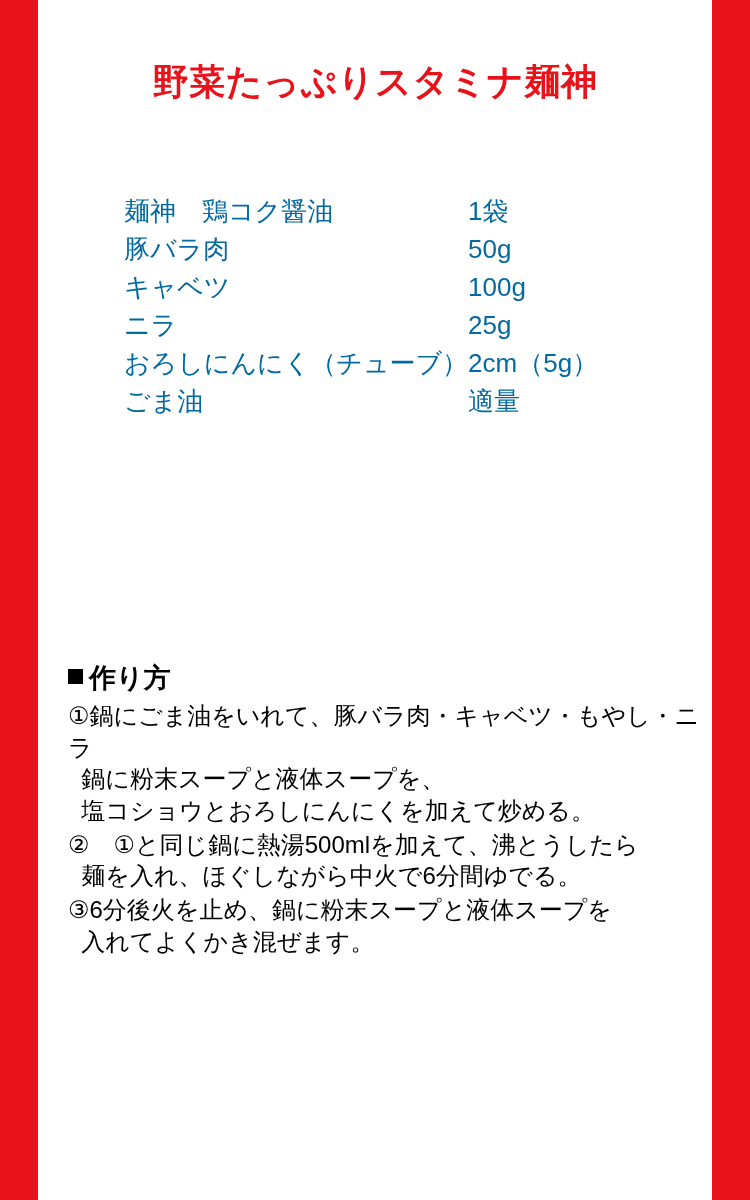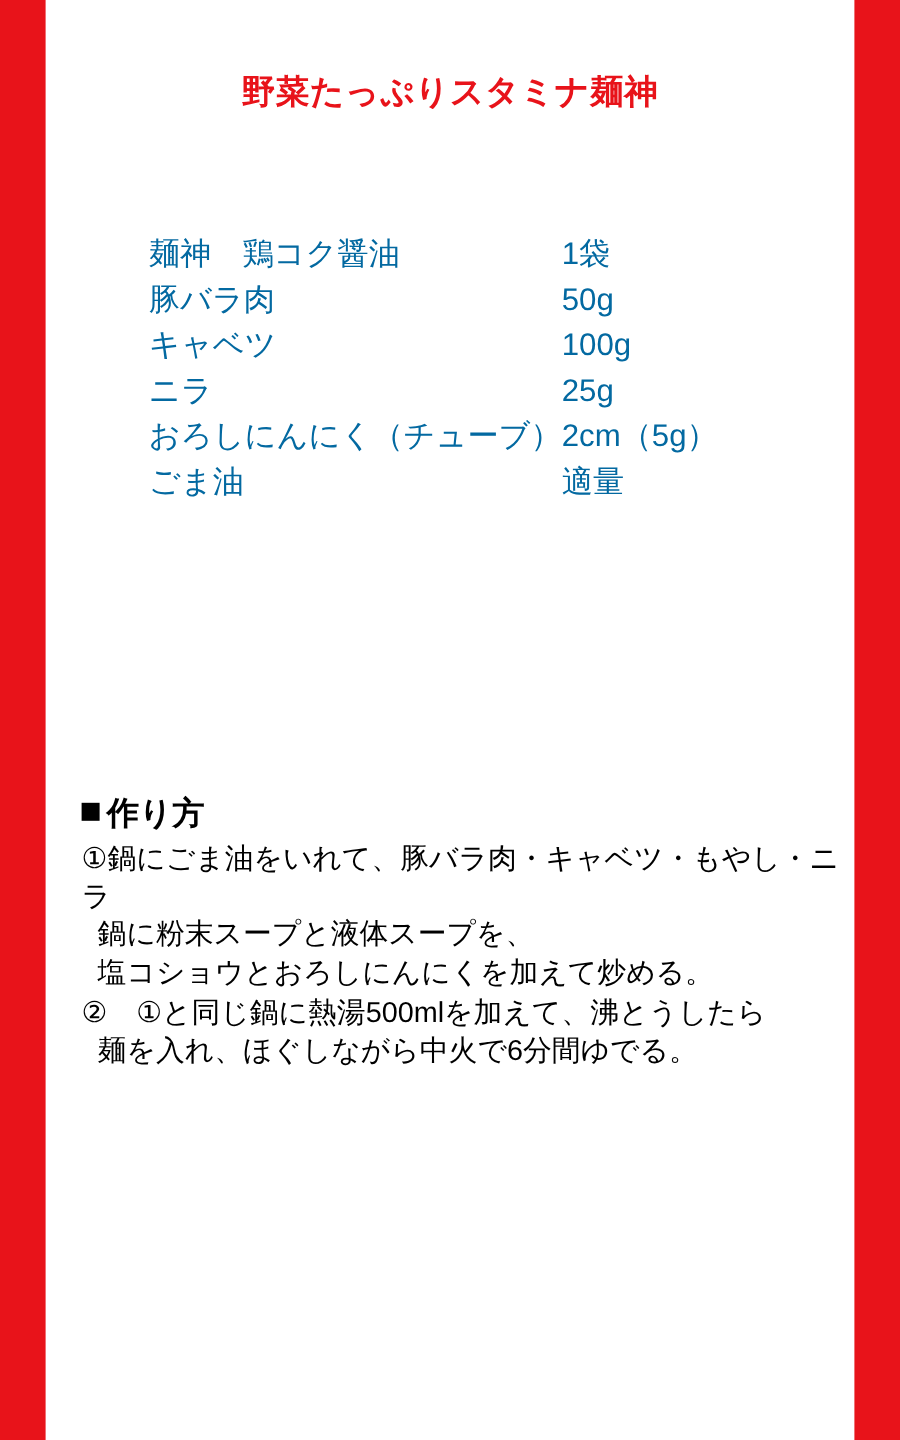--- a/index.html
+++ b/index.html
@@ -29,21 +29,21 @@
     background: #ffffff;
     box-sizing: border-box;
   }
   .title {
     position: absolute;
     left: 0;
     top: 58px;
     width: 674px;
     text-align: center;
     color: #e8131a;
-    font-size: 28px;
+    font-size: 36px;
     font-weight: bold;
     letter-spacing: 0.5px;
     white-space: nowrap;
   }
 
   
   .section-heading {
     position: absolute;
     color: #000;
     font-size: 27px;
@@ -138,16 +138,18 @@
     <div class="section-heading" id="steps-heading">
       <span class="sq"></span><span>作り方</span>
     </div>
 
     <div class="steps">
       <p class="step">①鍋にごま油をいれて、豚バラ肉・キャベツ・もやし・ニラ
   鍋に粉末スープと液体スープを、
   塩コショウとおろしにんにくを加えて炒める。</p>
       <p class="step">②　①と同じ鍋に熱湯500mlを加えて、沸とうしたら
   麺を入れ、ほぐしながら中火で6分間ゆでる。</p>
+      <p class="step">③6分後火を止め、鍋に粉末スープと液体スープを
+  入れてよくかき混ぜます。</p>
     </div>
 
   </div>
 </div>
 
 </body></html>

